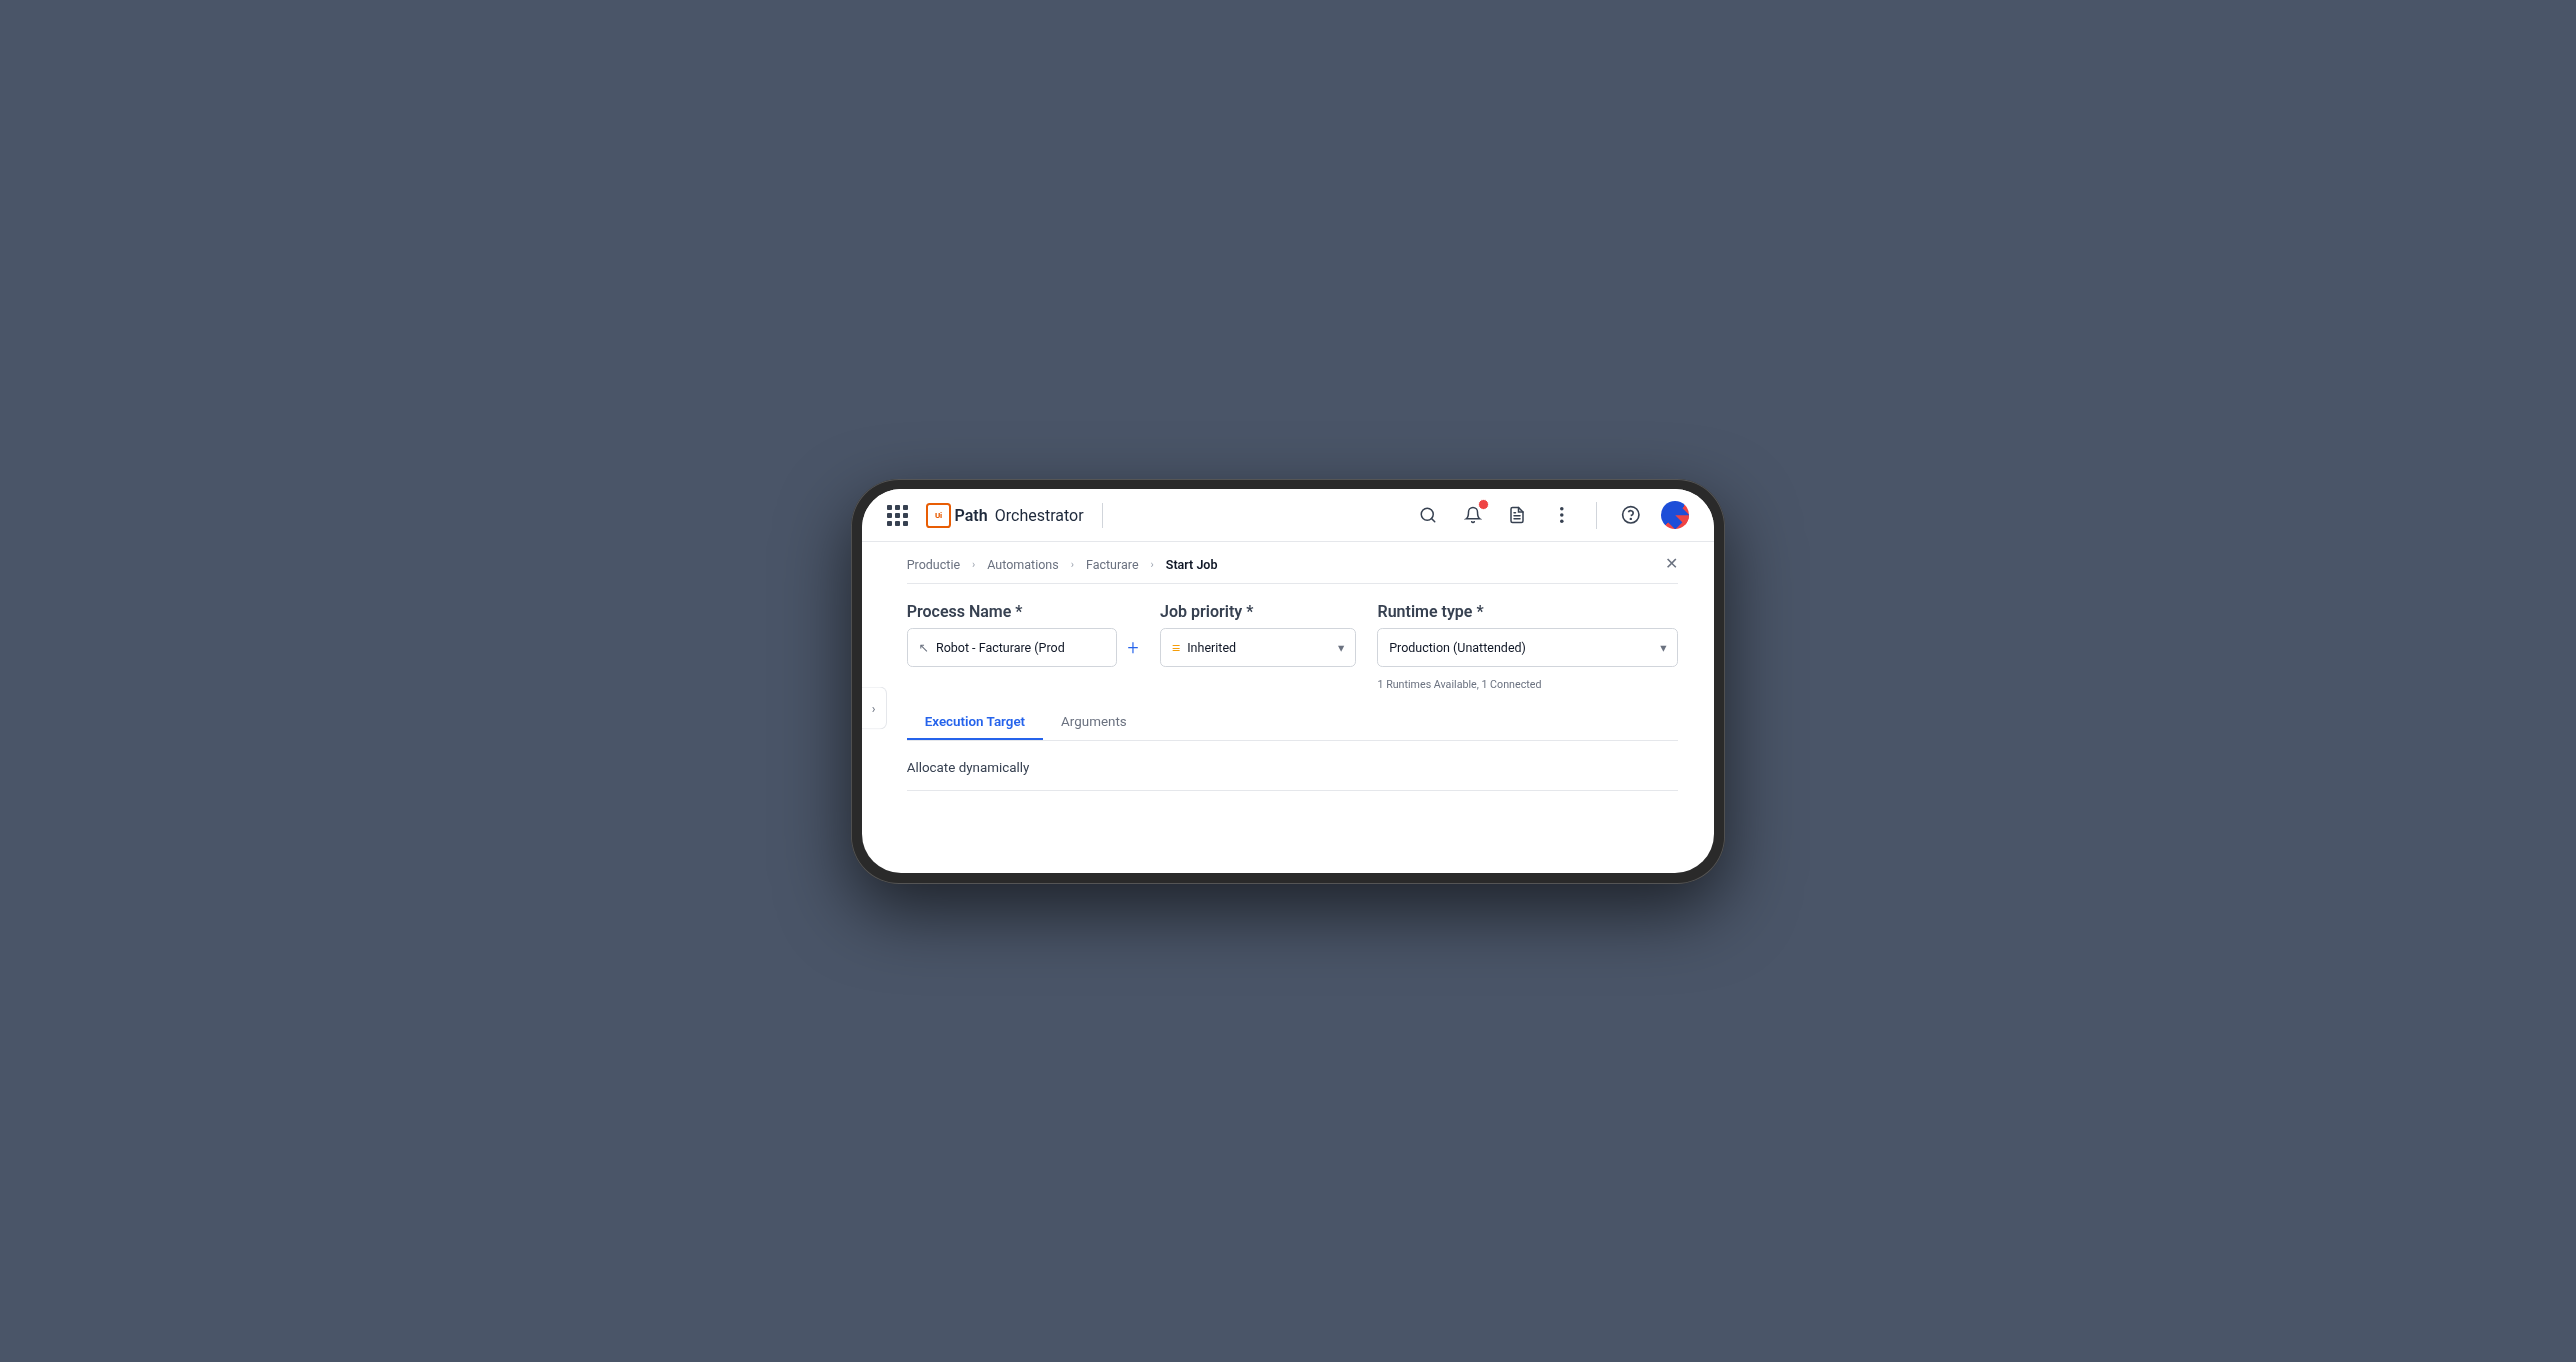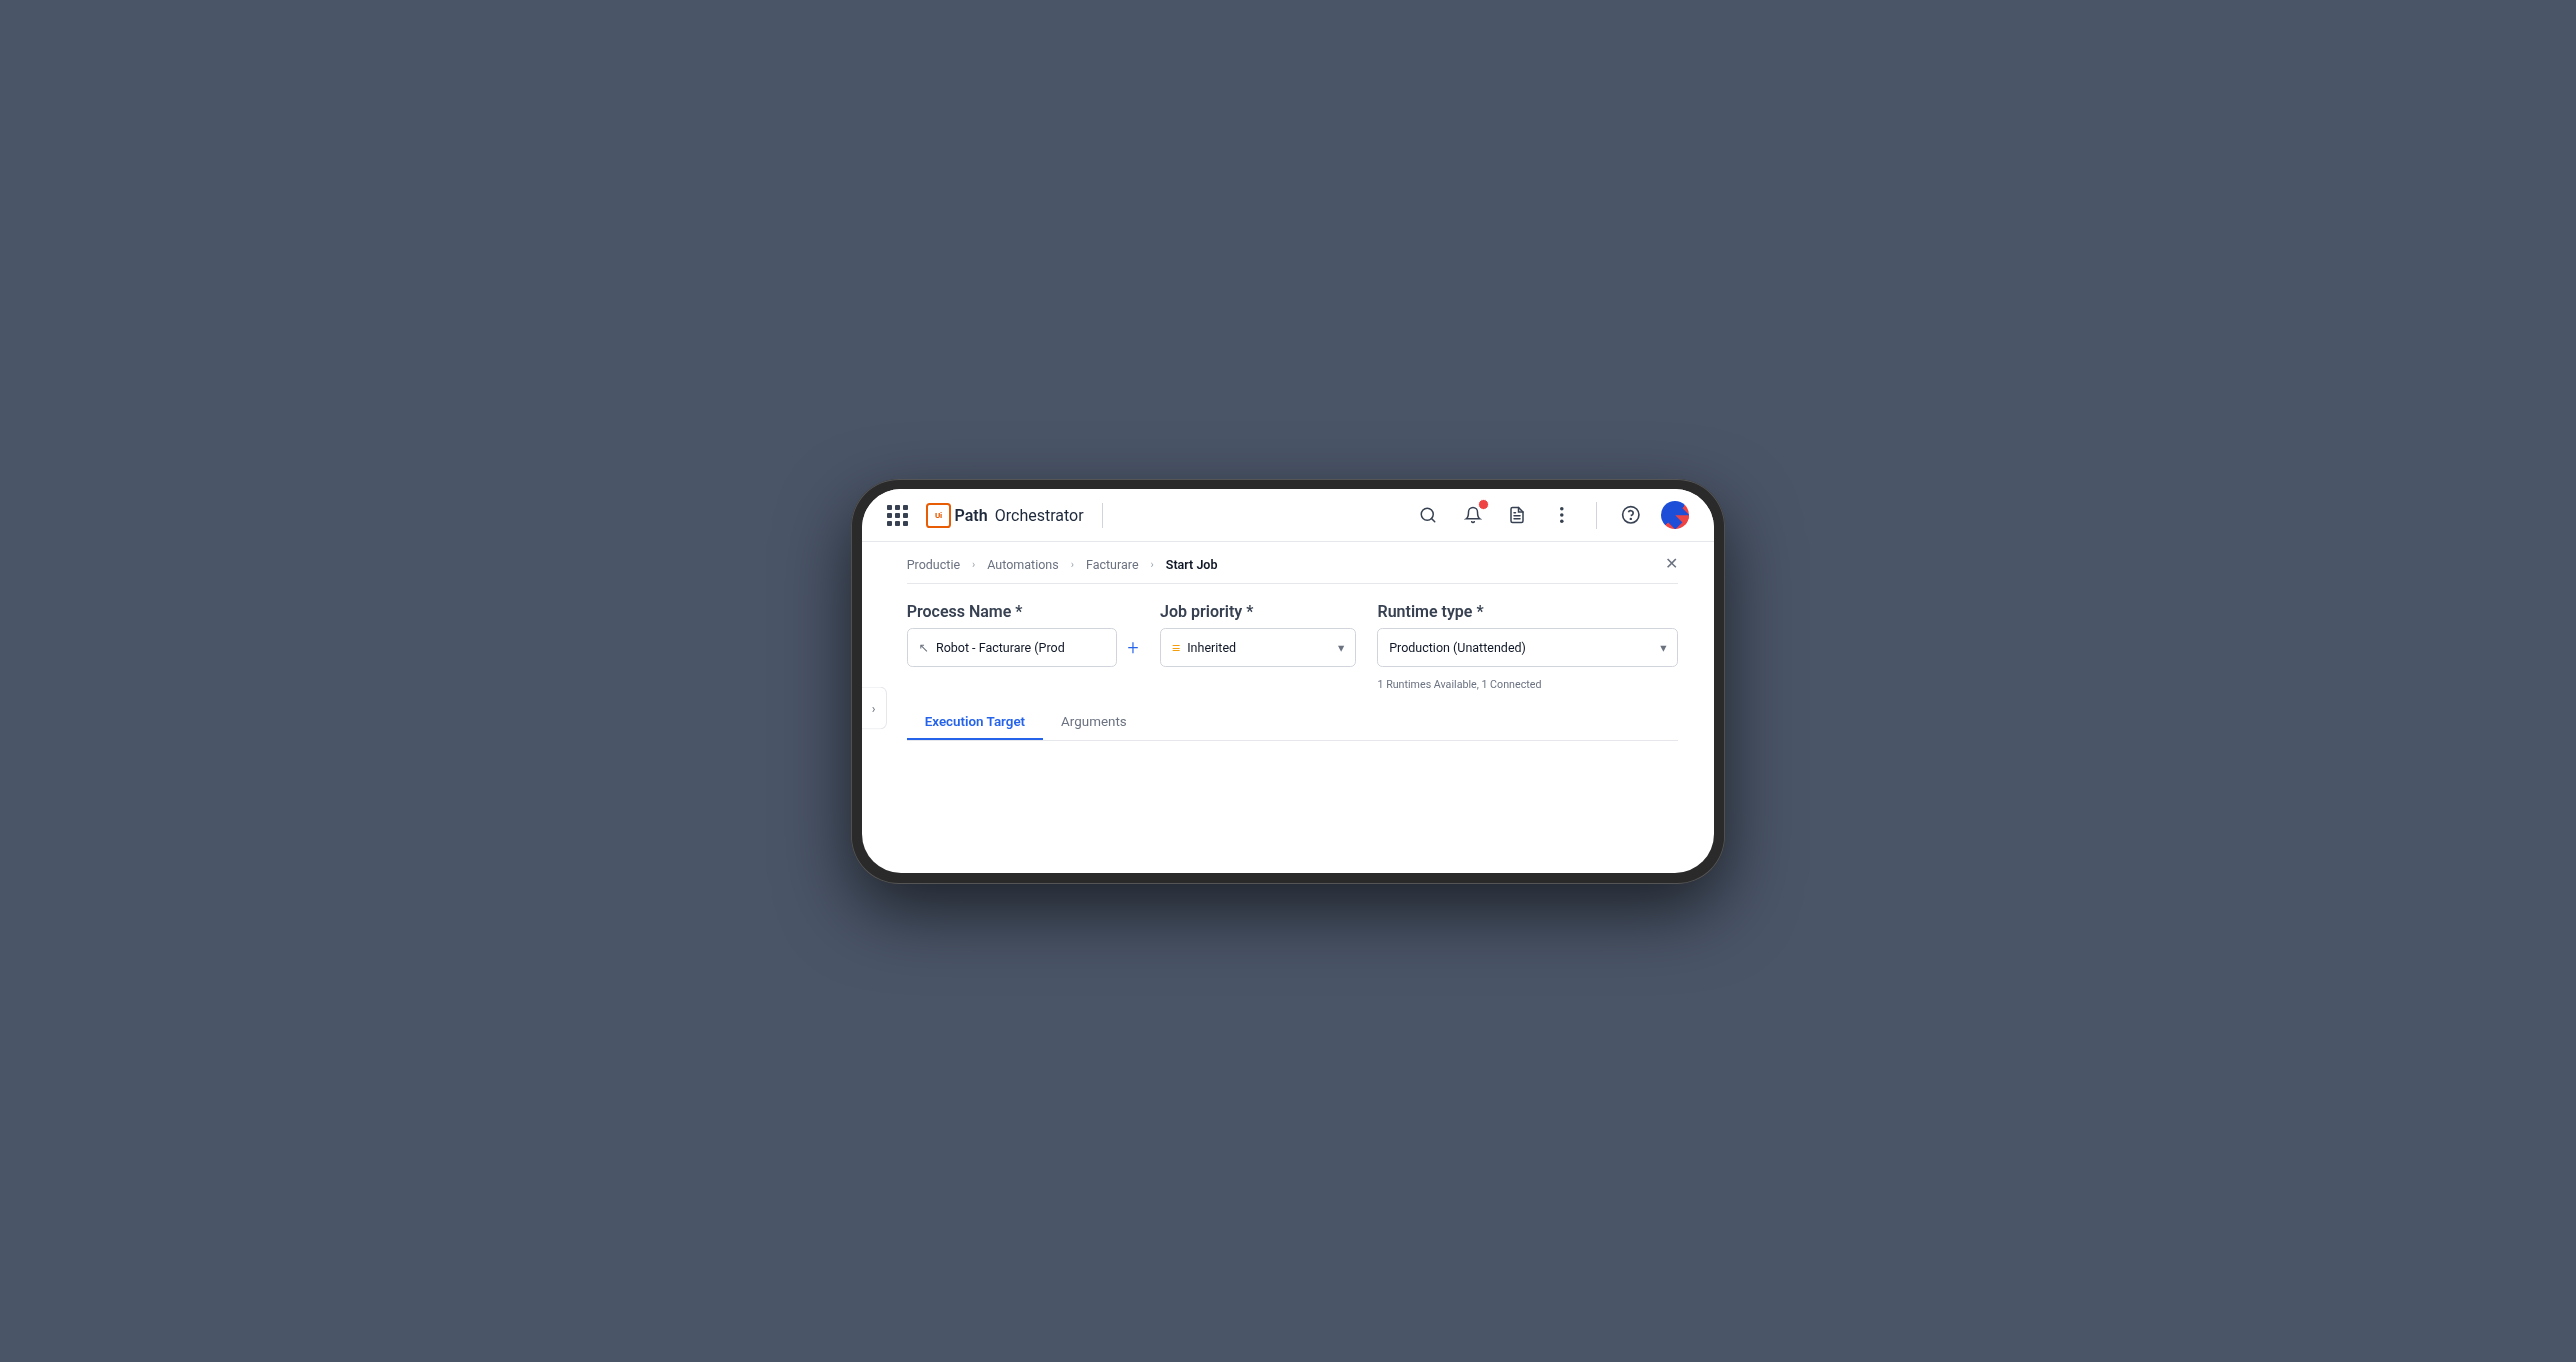--- a/index.html
+++ b/index.html
@@ -518,20 +518,24 @@
           </div>
         </div>
 
         <div class="tabs-section">
           <div class="tabs-row">
             <div class="tab active">Execution Target</div>
             <div class="tab">Arguments</div>
           </div>
         </div>
 
+        <div class="content-section">
+          <span class="allocate-text">Allocate dynamically</span>
+          <div class="bottom-divider"></div>
+        </div>
 
 
       </div>
     </div>
 
   </div>
 </div>
 
 
 </body></html>

